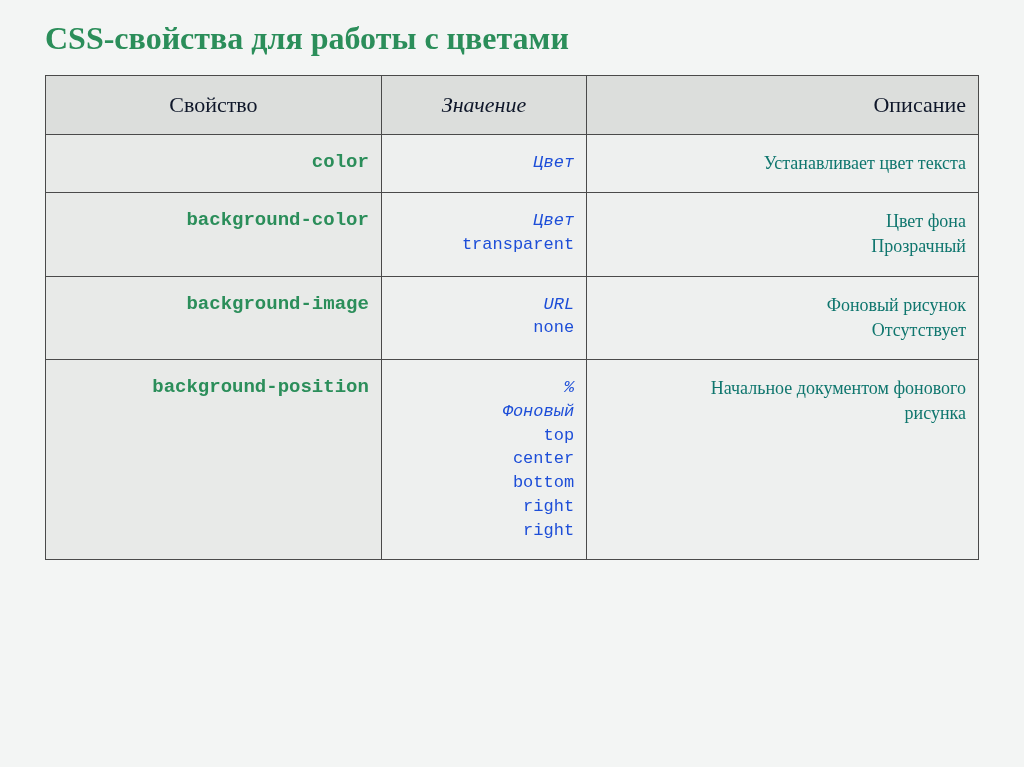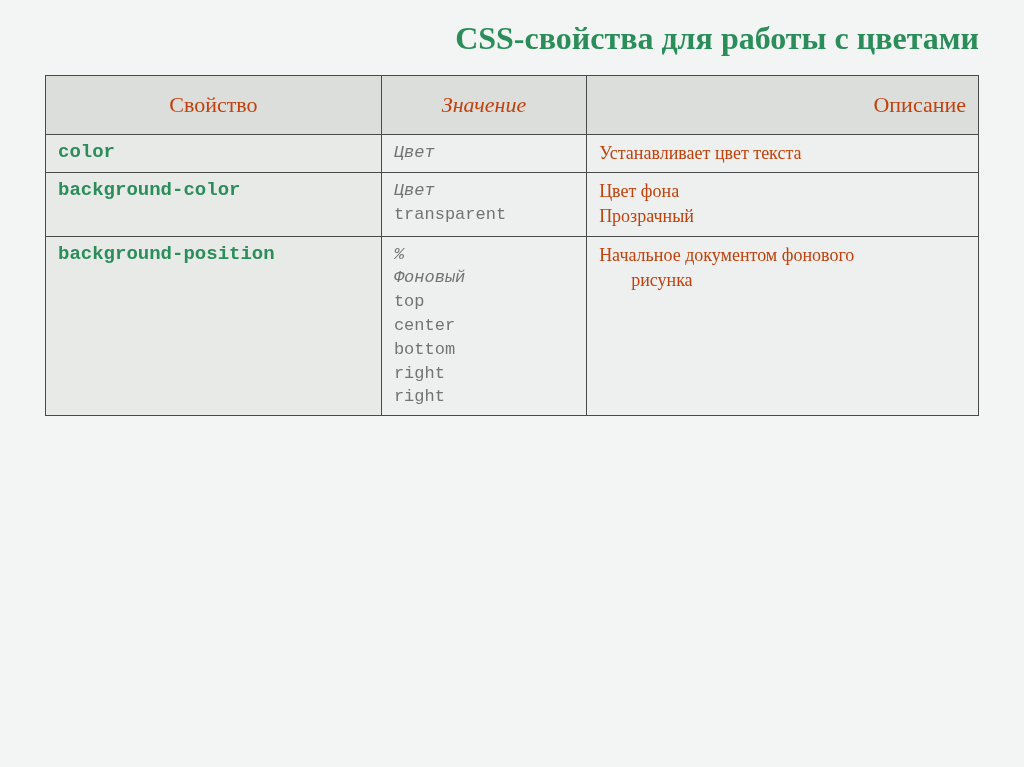--- a/index.html
+++ b/index.html
@@ -8,41 +8,41 @@
       box-sizing: border-box;
     }
     body {
       width: 1024px;
       height: 767px;
       background: #f3f5f4;
       font-family: Georgia, 'Times New Roman', serif;
       padding: 20px 45px;
     }
     h1 {
-      text-align: right;
+      text-align: left;
       color: #2b8e5a;
       font-size: 32px;
       font-weight: bold;
       margin-bottom: 18px;
       font-family: Georgia, serif;
     }
     table {
       width: 100%;
       border-collapse: collapse;
       background: #eef0ef;
     }
     th, td {
       border: 1px solid #4a4a4a;
-      padding: 6px 12px;
+      padding: 16px 12px;
       vertical-align: top;
-      text-align: left;
+      text-align: right;
     }
     th {
       background: #dcdedc;
-      color: #c2410c;
+      color: #0f172a;
       font-family: Georgia, serif;
       font-weight: normal;
       font-size: 22px;
       text-align: center;
       padding: 16px 12px;
     }
     .col-property {
       width: 36%;
     }
     .col-value {
@@ -54,29 +54,29 @@
       text-align: right;
     }
     .prop {
       font-family: 'Courier New', monospace;
       color: #2b8e5a;
       font-weight: bold;
       font-size: 19px;
     }
     .val {
       font-family: 'Courier New', monospace;
-      color: #737373;
+      color: #1d4ed8;
       font-size: 17px;
       line-height: 1.4;
     }
     .val .italic {
       font-style: italic;
     }
     .desc {
-      color: #c2410c;
+      color: #0f766e;
       font-family: Georgia, serif;
       font-size: 18px;
       line-height: 1.4;
     }
     .desc .indent {
       display: block;
       padding-left: 32px;
     }
     td.prop-cell {
       background: #e8eae8;
@@ -118,20 +118,35 @@
           </div>
         </td>
         <td>
           <div class="desc">
             <div>Цвет фона</div>
             <div>Прозрачный</div>
           </div>
         </td>
       </tr>
       <tr>
+        <td class="prop-cell"><span class="prop">background-image</span></td>
+        <td>
+          <div class="val">
+            <div><span class="italic">URL</span></div>
+            <div>none</div>
+          </div>
+        </td>
+        <td>
+          <div class="desc">
+            <div>Фоновый рисунок</div>
+            <div>Отсутствует</div>
+          </div>
+        </td>
+      </tr>
+      <tr>
         <td class="prop-cell"><span class="prop">background-position</span></td>
         <td>
           <div class="val">
             <div><span class="italic">%</span></div>
             <div><span class="italic">Фоновый</span></div>
             <div>top</div>
             <div>center</div>
             <div>bottom</div>
             <div>right</div>
             <div>right</div>

